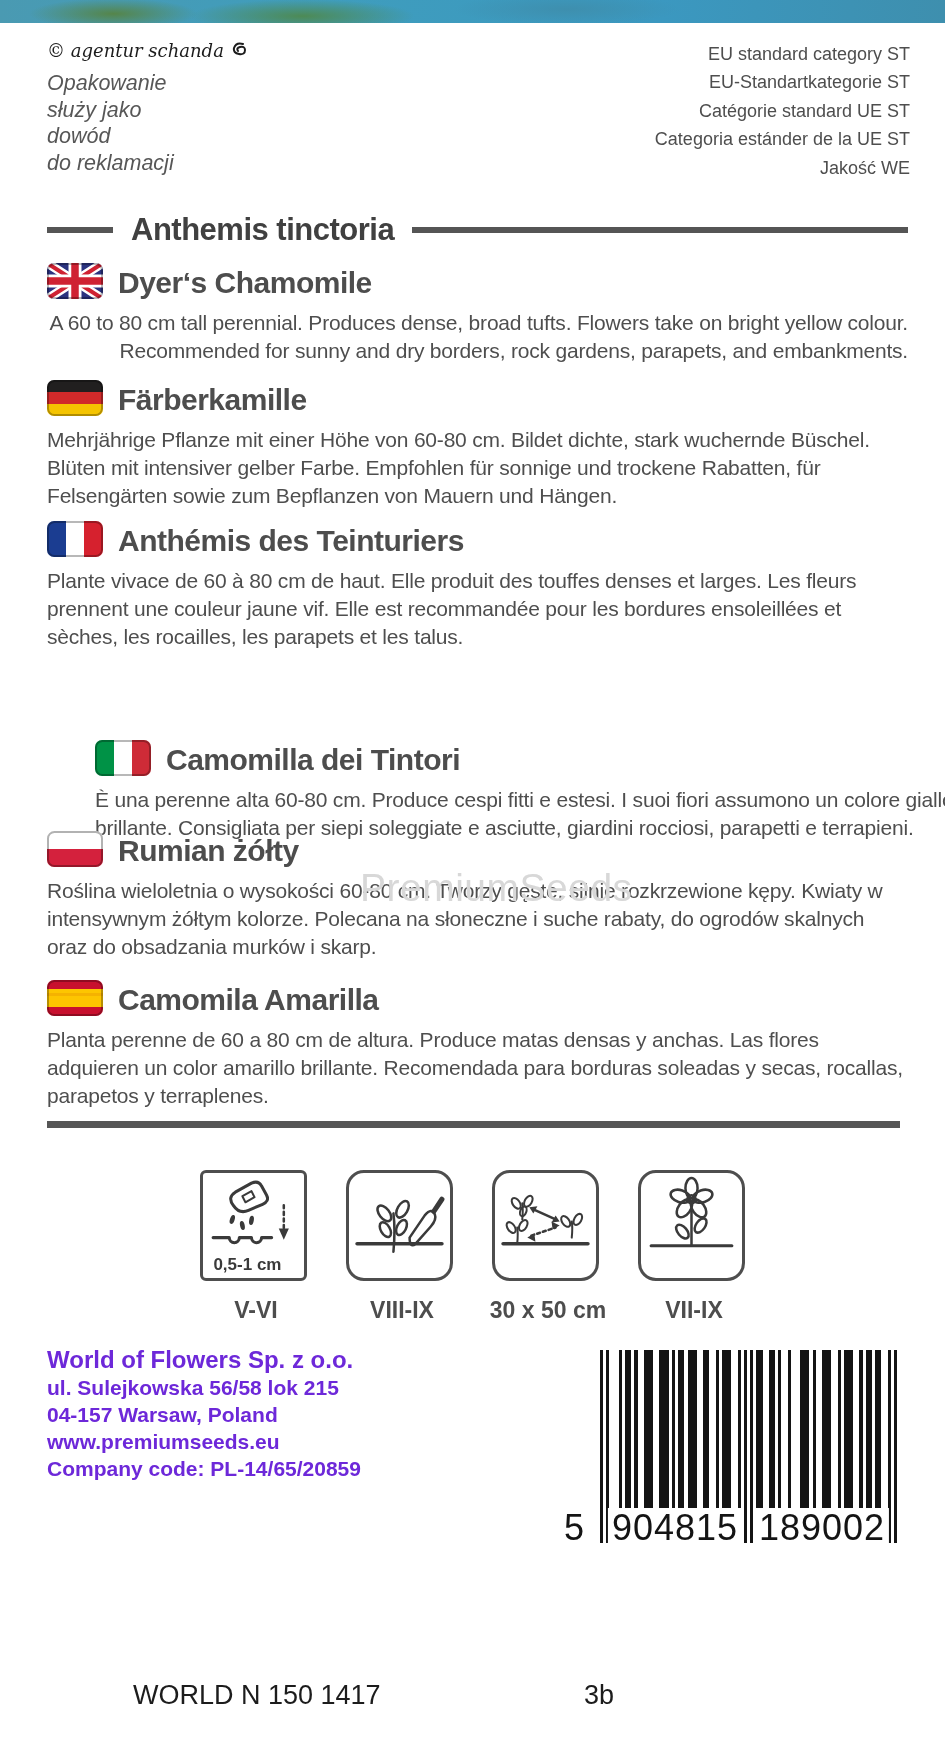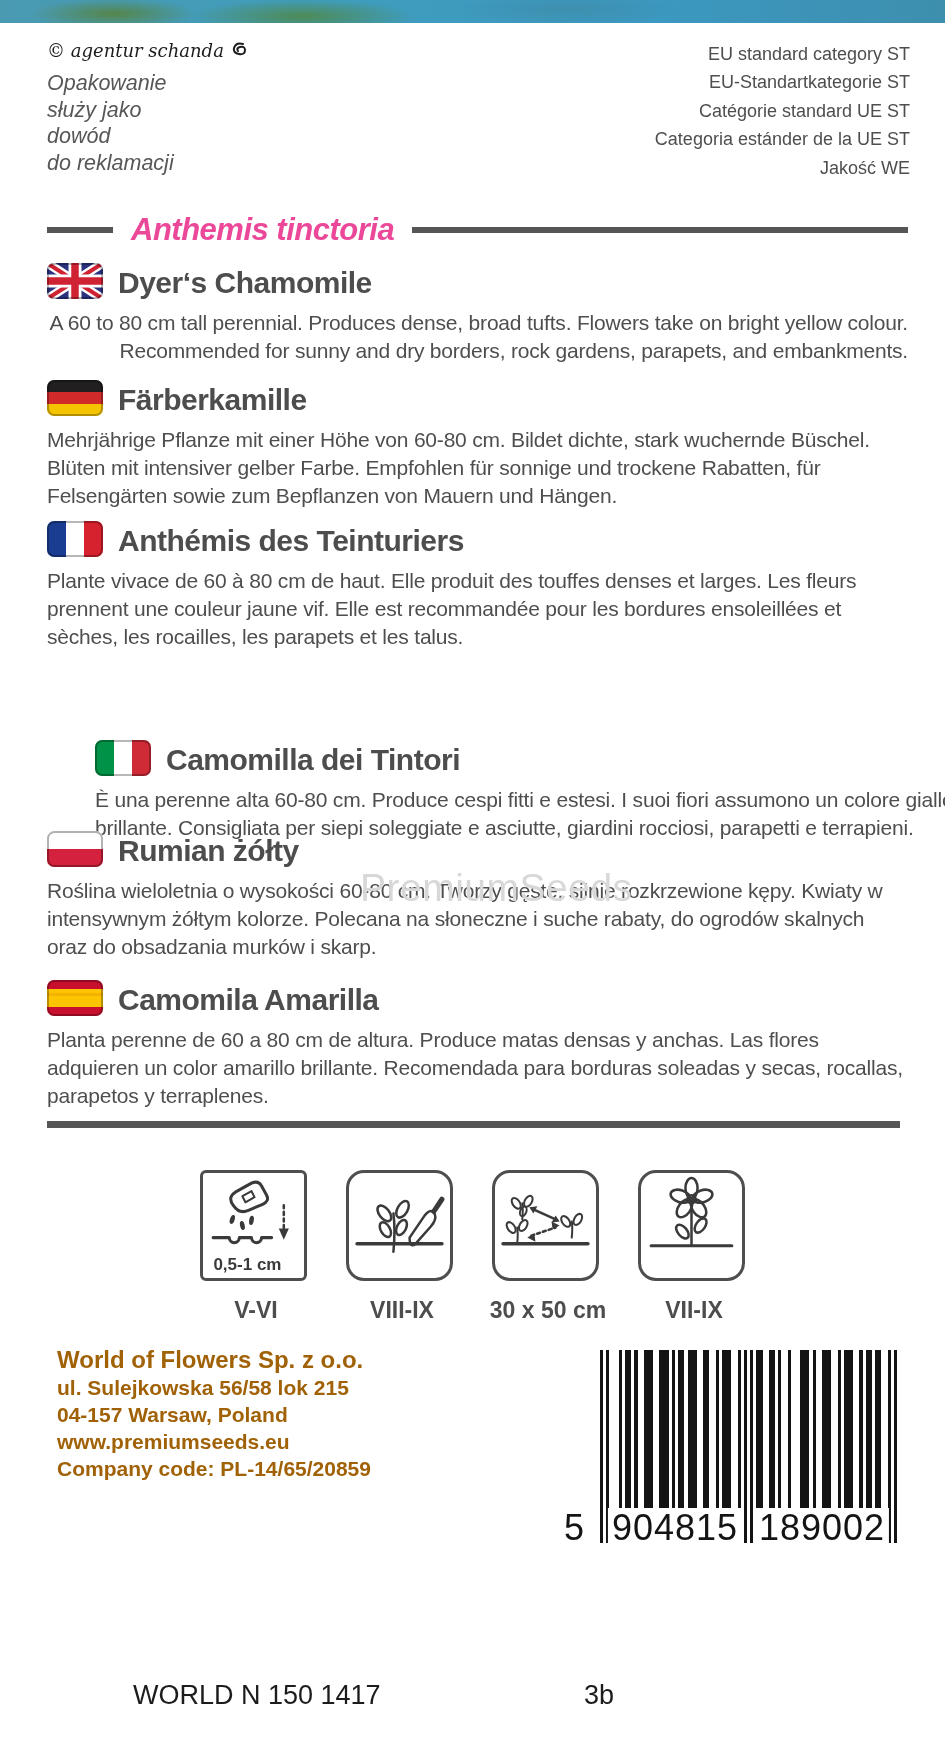--- a/index.html
+++ b/index.html
@@ -17,40 +17,40 @@
     font-style:italic;font-size:18px;color:#1c1c1c;display:flex;align-items:center;gap:6px;}
   .claims{position:absolute;left:47px;top:70px;font-style:italic;font-size:21.5px;
     line-height:26.5px;color:#575757;}
   .eu-block{position:absolute;right:35px;top:40px;text-align:right;font-size:18px;
     line-height:28.4px;color:#4e4e4e;}
   
   .title-row{position:absolute;left:47px;top:212px;width:861px;display:flex;align-items:center;gap:18px;}
   .rule{height:6px;background:#555;}
   .rule.short{width:66px;}
   .rule.long{flex:1;}
-  .species{font-size:31px;font-weight:bold;font-style:italic;color:#ec4899;letter-spacing:-0.5px;white-space:nowrap;}
+  .species{font-size:31px;font-weight:bold;color:#404040;letter-spacing:-0.5px;white-space:nowrap;}
   
   .section{position:absolute;left:47px;width:861px;}
   .flag-row{display:flex;align-items:center;gap:15px;height:36px;}
   .flag{width:56px;height:36px;flex:none;display:block;}
   .heading{font-size:30px;font-weight:bold;color:#4d4d4d;letter-spacing:-0.5px;white-space:nowrap;padding-top:3px;}
   .body-text{margin:10px 0 0 0;font-size:21px;line-height:28px;letter-spacing:-0.2px;color:#4e4e4e;}
   .watermark{position:absolute;left:360px;top:866px;font-size:39px;color:#d8d8d8;letter-spacing:0.5px;}
   
   .divider{position:absolute;left:47px;top:1121px;width:853px;height:7px;background:#565656;}
   
   .icon-box{position:absolute;top:1170px;width:107px;height:111px;border:3px solid #4e4e4e;
     border-radius:18px;box-sizing:border-box;background:#fff;}
   .icon-box svg{width:100%;height:100%;display:block;}
   .icon-note{position:absolute;left:44%;bottom:3px;transform:translateX(-50%);
     font-size:17px;font-weight:bold;color:#3a3a3a;white-space:nowrap;}
   .icon-caption{position:absolute;top:1297px;transform:translateX(-50%);
     font-size:23px;font-weight:bold;color:#4d4d4d;white-space:nowrap;}
   
-  .company{position:absolute;left:47px;top:1346px;font-weight:bold;color:#a16207;margin-left:10px;}
+  .company{position:absolute;left:47px;top:1346px;font-weight:bold;color:#6d28d9;}
   .company .name{font-size:24px;line-height:28px;}
   .company .line{font-size:21px;line-height:27px;}
   
   .barcode{position:absolute;left:560px;top:1350px;width:345px;height:212px;background:#fff;}
   .bars{position:absolute;left:40px;top:0;width:298px;height:193px;display:flex;align-items:flex-start;}
   .bc-digit{position:absolute;font-size:36px;color:#141414;top:158px;background:#fff;line-height:40px;}
   .bc-first{left:4px;}
   .bc-left{left:115px;transform:translateX(-50%);padding:0 4px;letter-spacing:1px;}
   .bc-right{left:262px;transform:translateX(-50%);padding:0 4px;letter-spacing:1px;}
   

